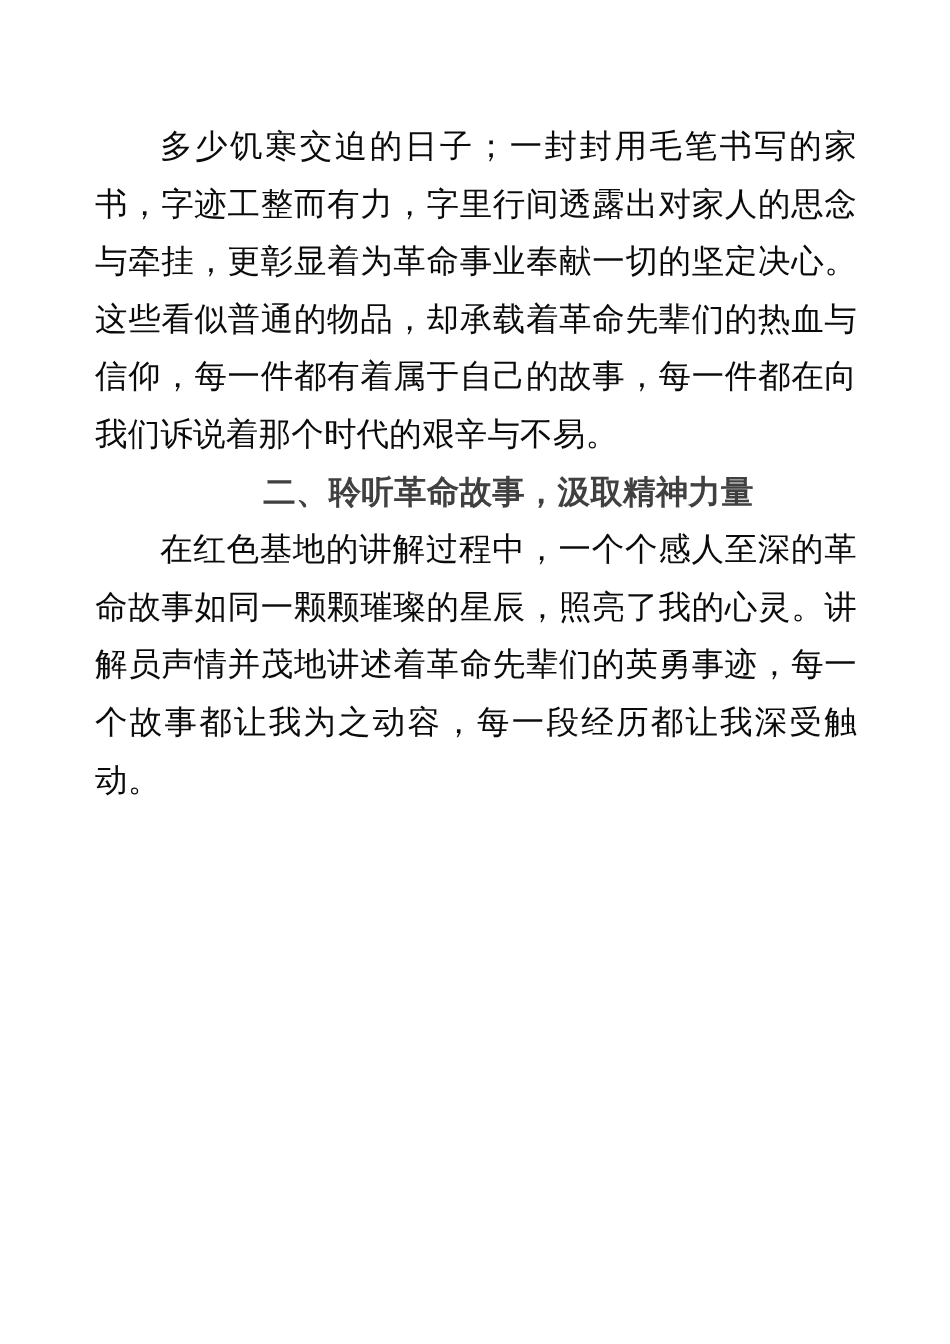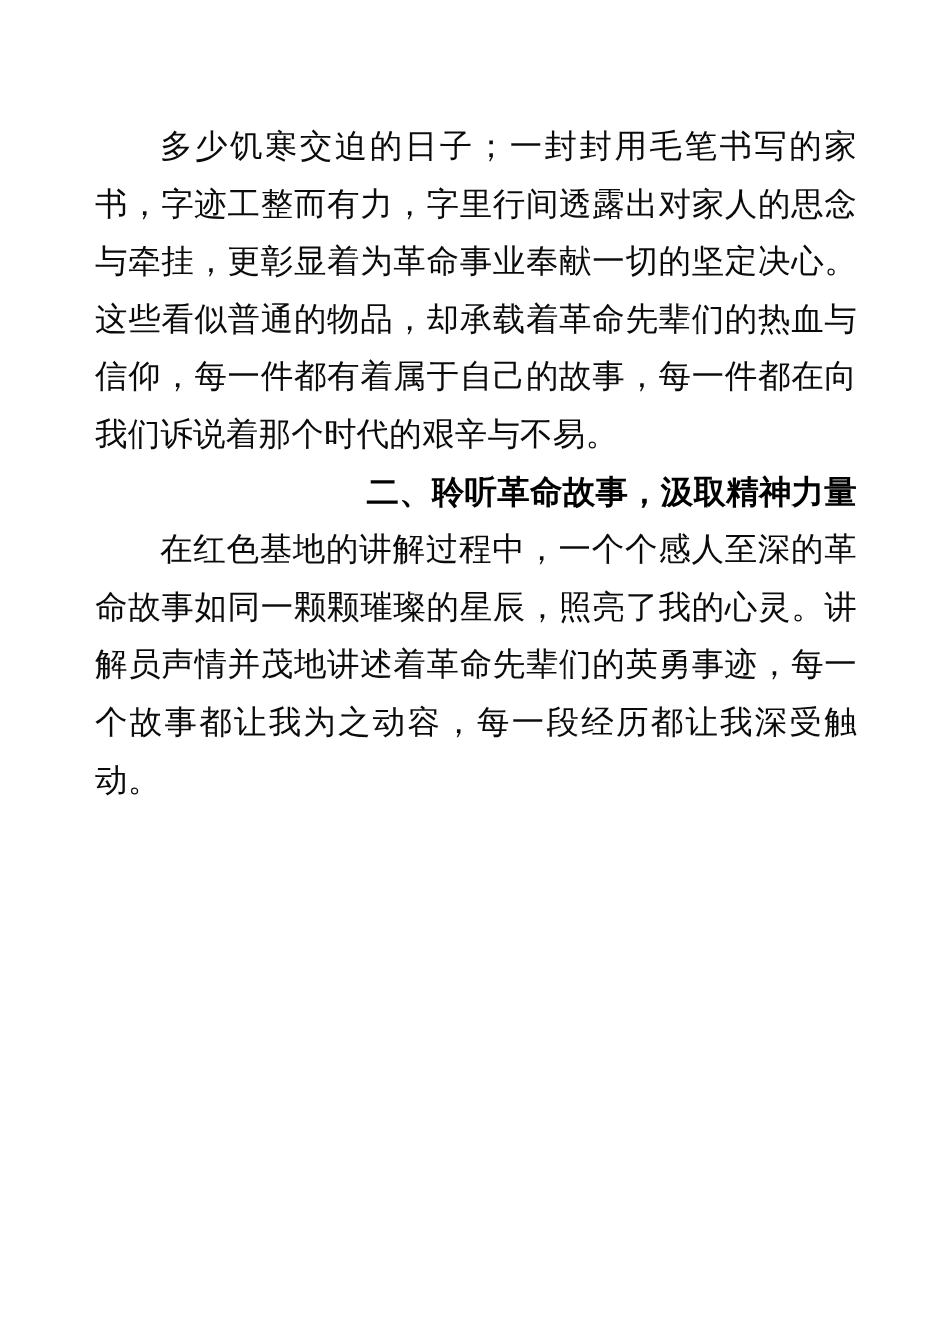--- a/index.html
+++ b/index.html
@@ -34,24 +34,24 @@
     text-indent: 65px;
     letter-spacing: 0.2px;
     font-weight: 400;
     font-family: "Liberation Serif", "DejaVu Serif", serif;
     word-break: break-all;
   }
   .heading {
     margin: 0;
     font-size: 32.5px;
     line-height: 57.6px;
-    color: #000000;
+    color: #404040;
     text-indent: 65px;
     font-weight: 700;
-    text-align: right;
+    text-align: center;
     letter-spacing: 0.2px;
     font-family: "Liberation Serif", "DejaVu Serif", serif;
   }
 </style>
 </head>
 <body>
 
 <div class="page">
   <div class="text-column">
 

